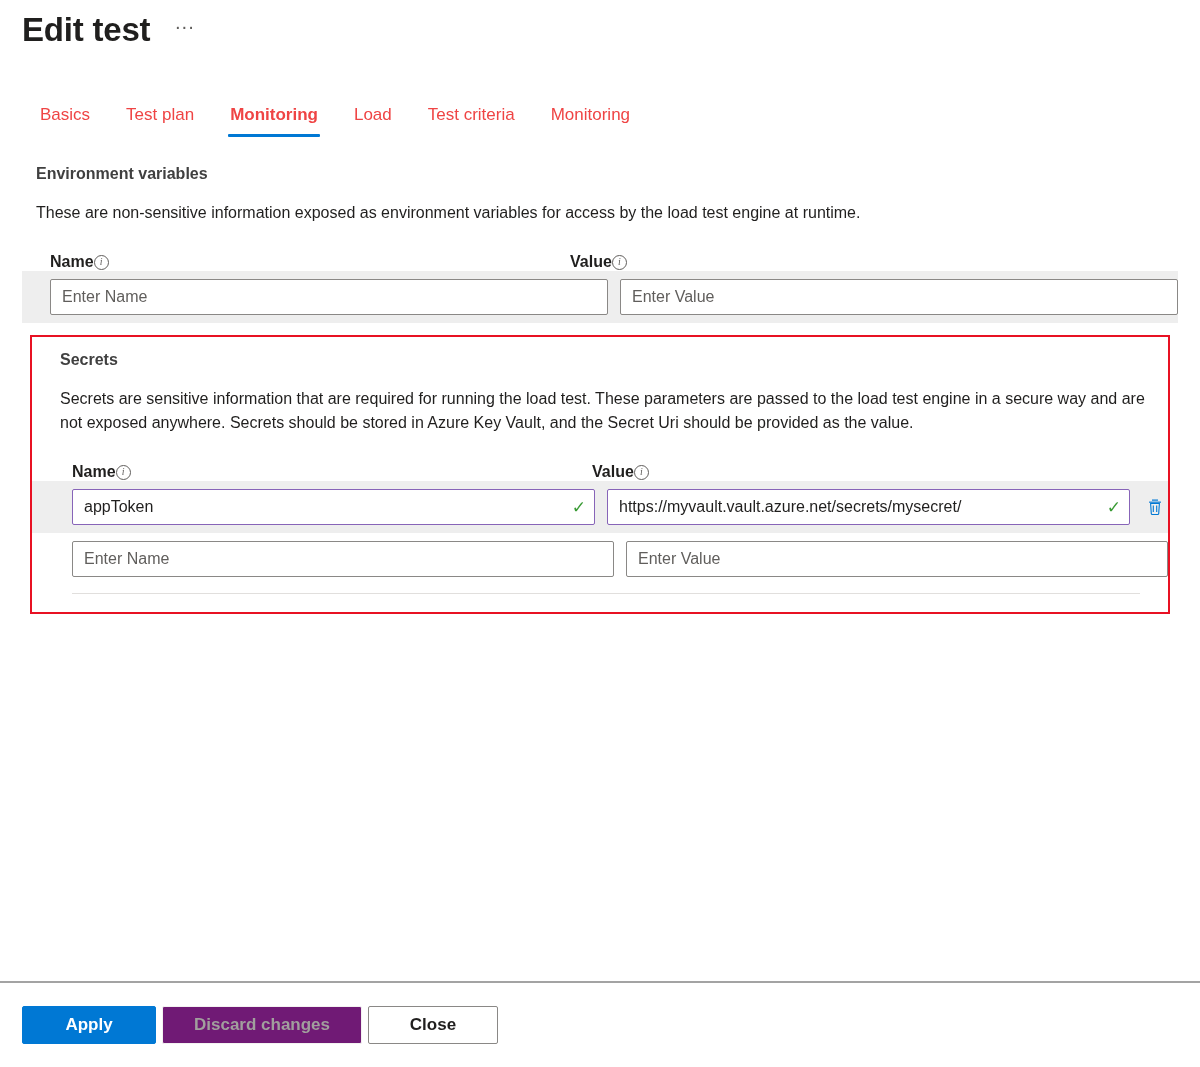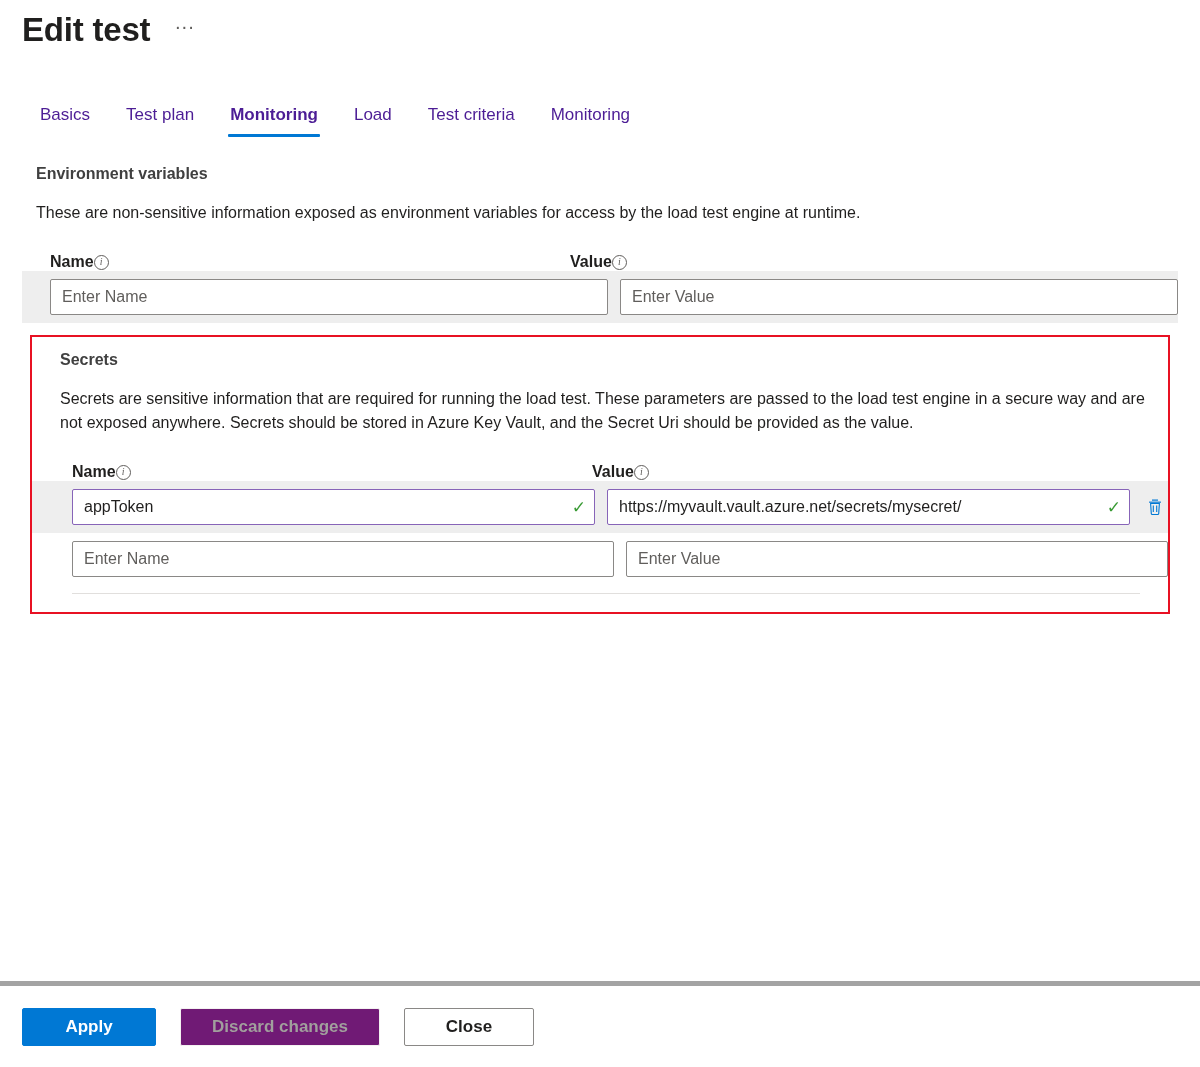--- a/index.html
+++ b/index.html
@@ -47,21 +47,21 @@
   .tabs {
     display: flex;
     align-items: flex-end;
     gap: 0;
     padding: 0 0 0 22px;
     margin-top: 47px;
   }
   .tab {
     position: relative;
     font-size: 17px;
-    color: #4c1d95;
+    color: #ef4444;
     padding: 6px 18px 12px 18px;
     cursor: pointer;
     white-space: nowrap;
   }
   .tab.active {
     font-weight: bold;
   }
   .tab.active::after {
     content: "";
     position: absolute;
@@ -191,24 +191,24 @@
     margin: 8px 28px 0 40px;
   }
 
   
   .footer {
     position: absolute;
     left: 0;
     right: 0;
     bottom: 0;
     height: 86px;
-    border-top: 5px solid #a3a3a3;
-    display: flex;
-    align-items: center;
-    gap: 24px;
+    border-top: 2px solid #a3a3a3;
+    display: flex;
+    align-items: center;
+    gap: 6px;
     padding-left: 22px;
     background: #ffffff;
   }
   .btn {
     height: 38px;
     min-width: 110px;
     font-size: 17px;
     font-family: "Liberation Sans", sans-serif;
     border-radius: 2px;
     cursor: pointer;

